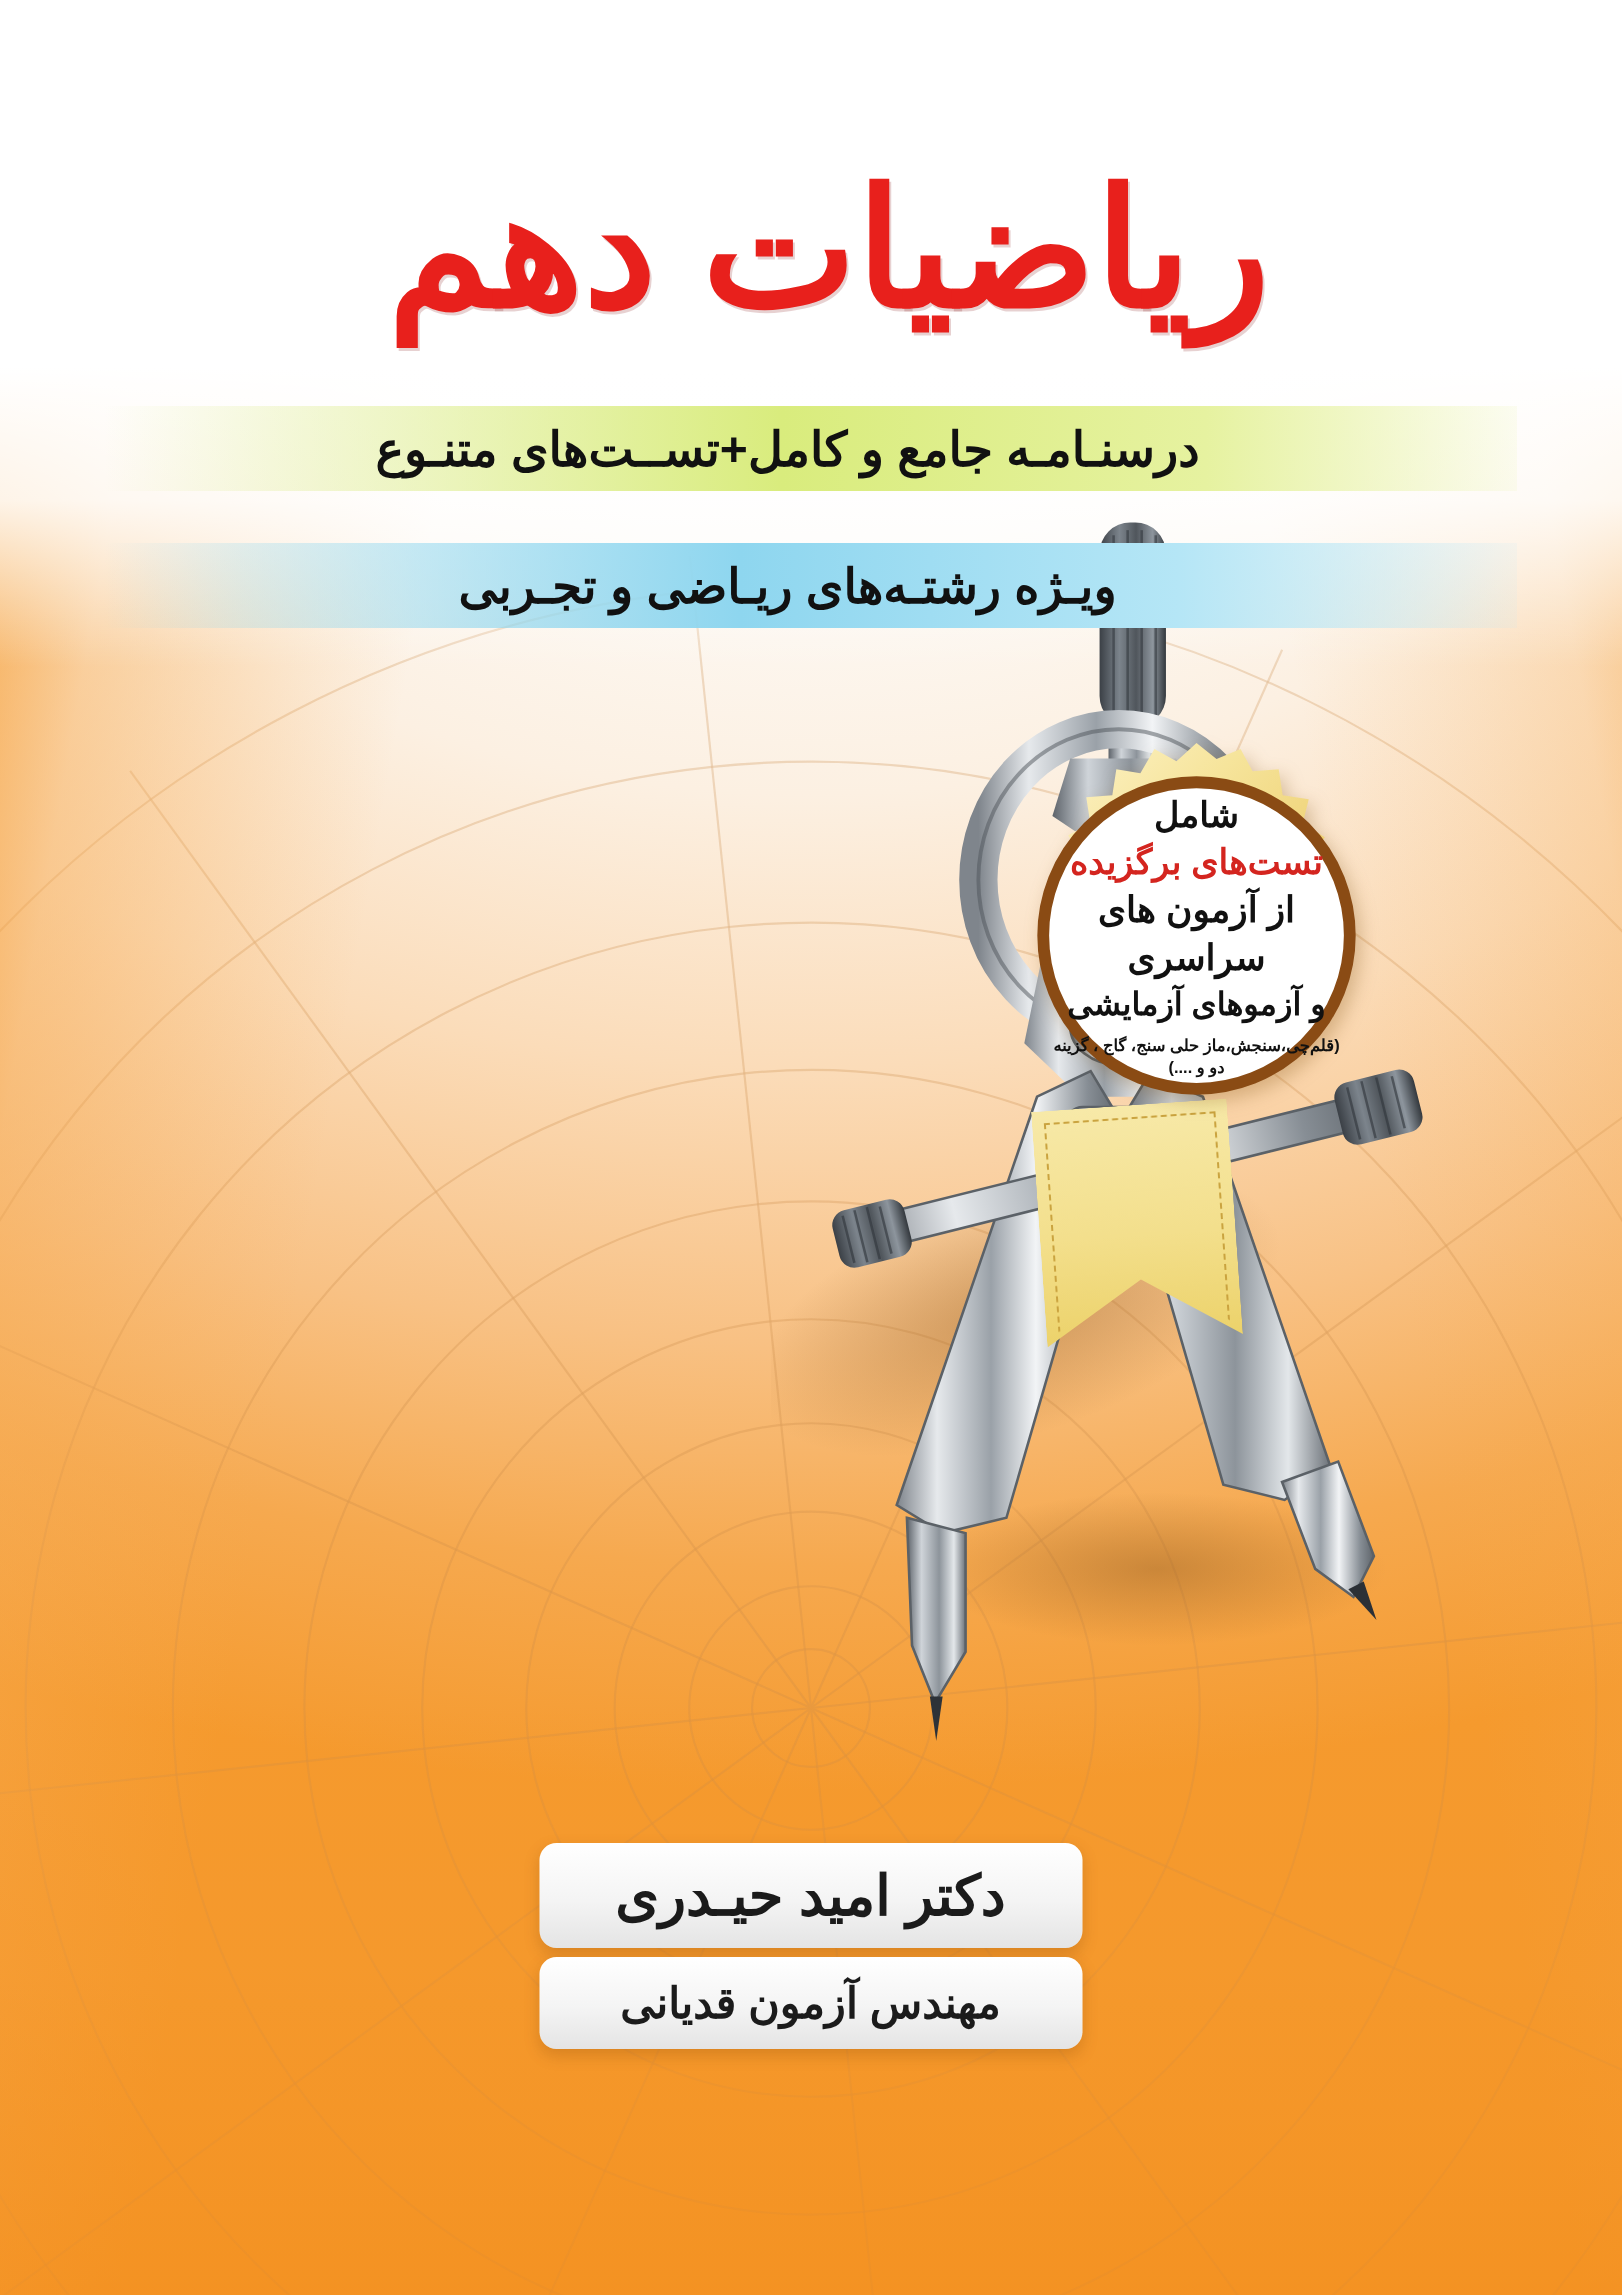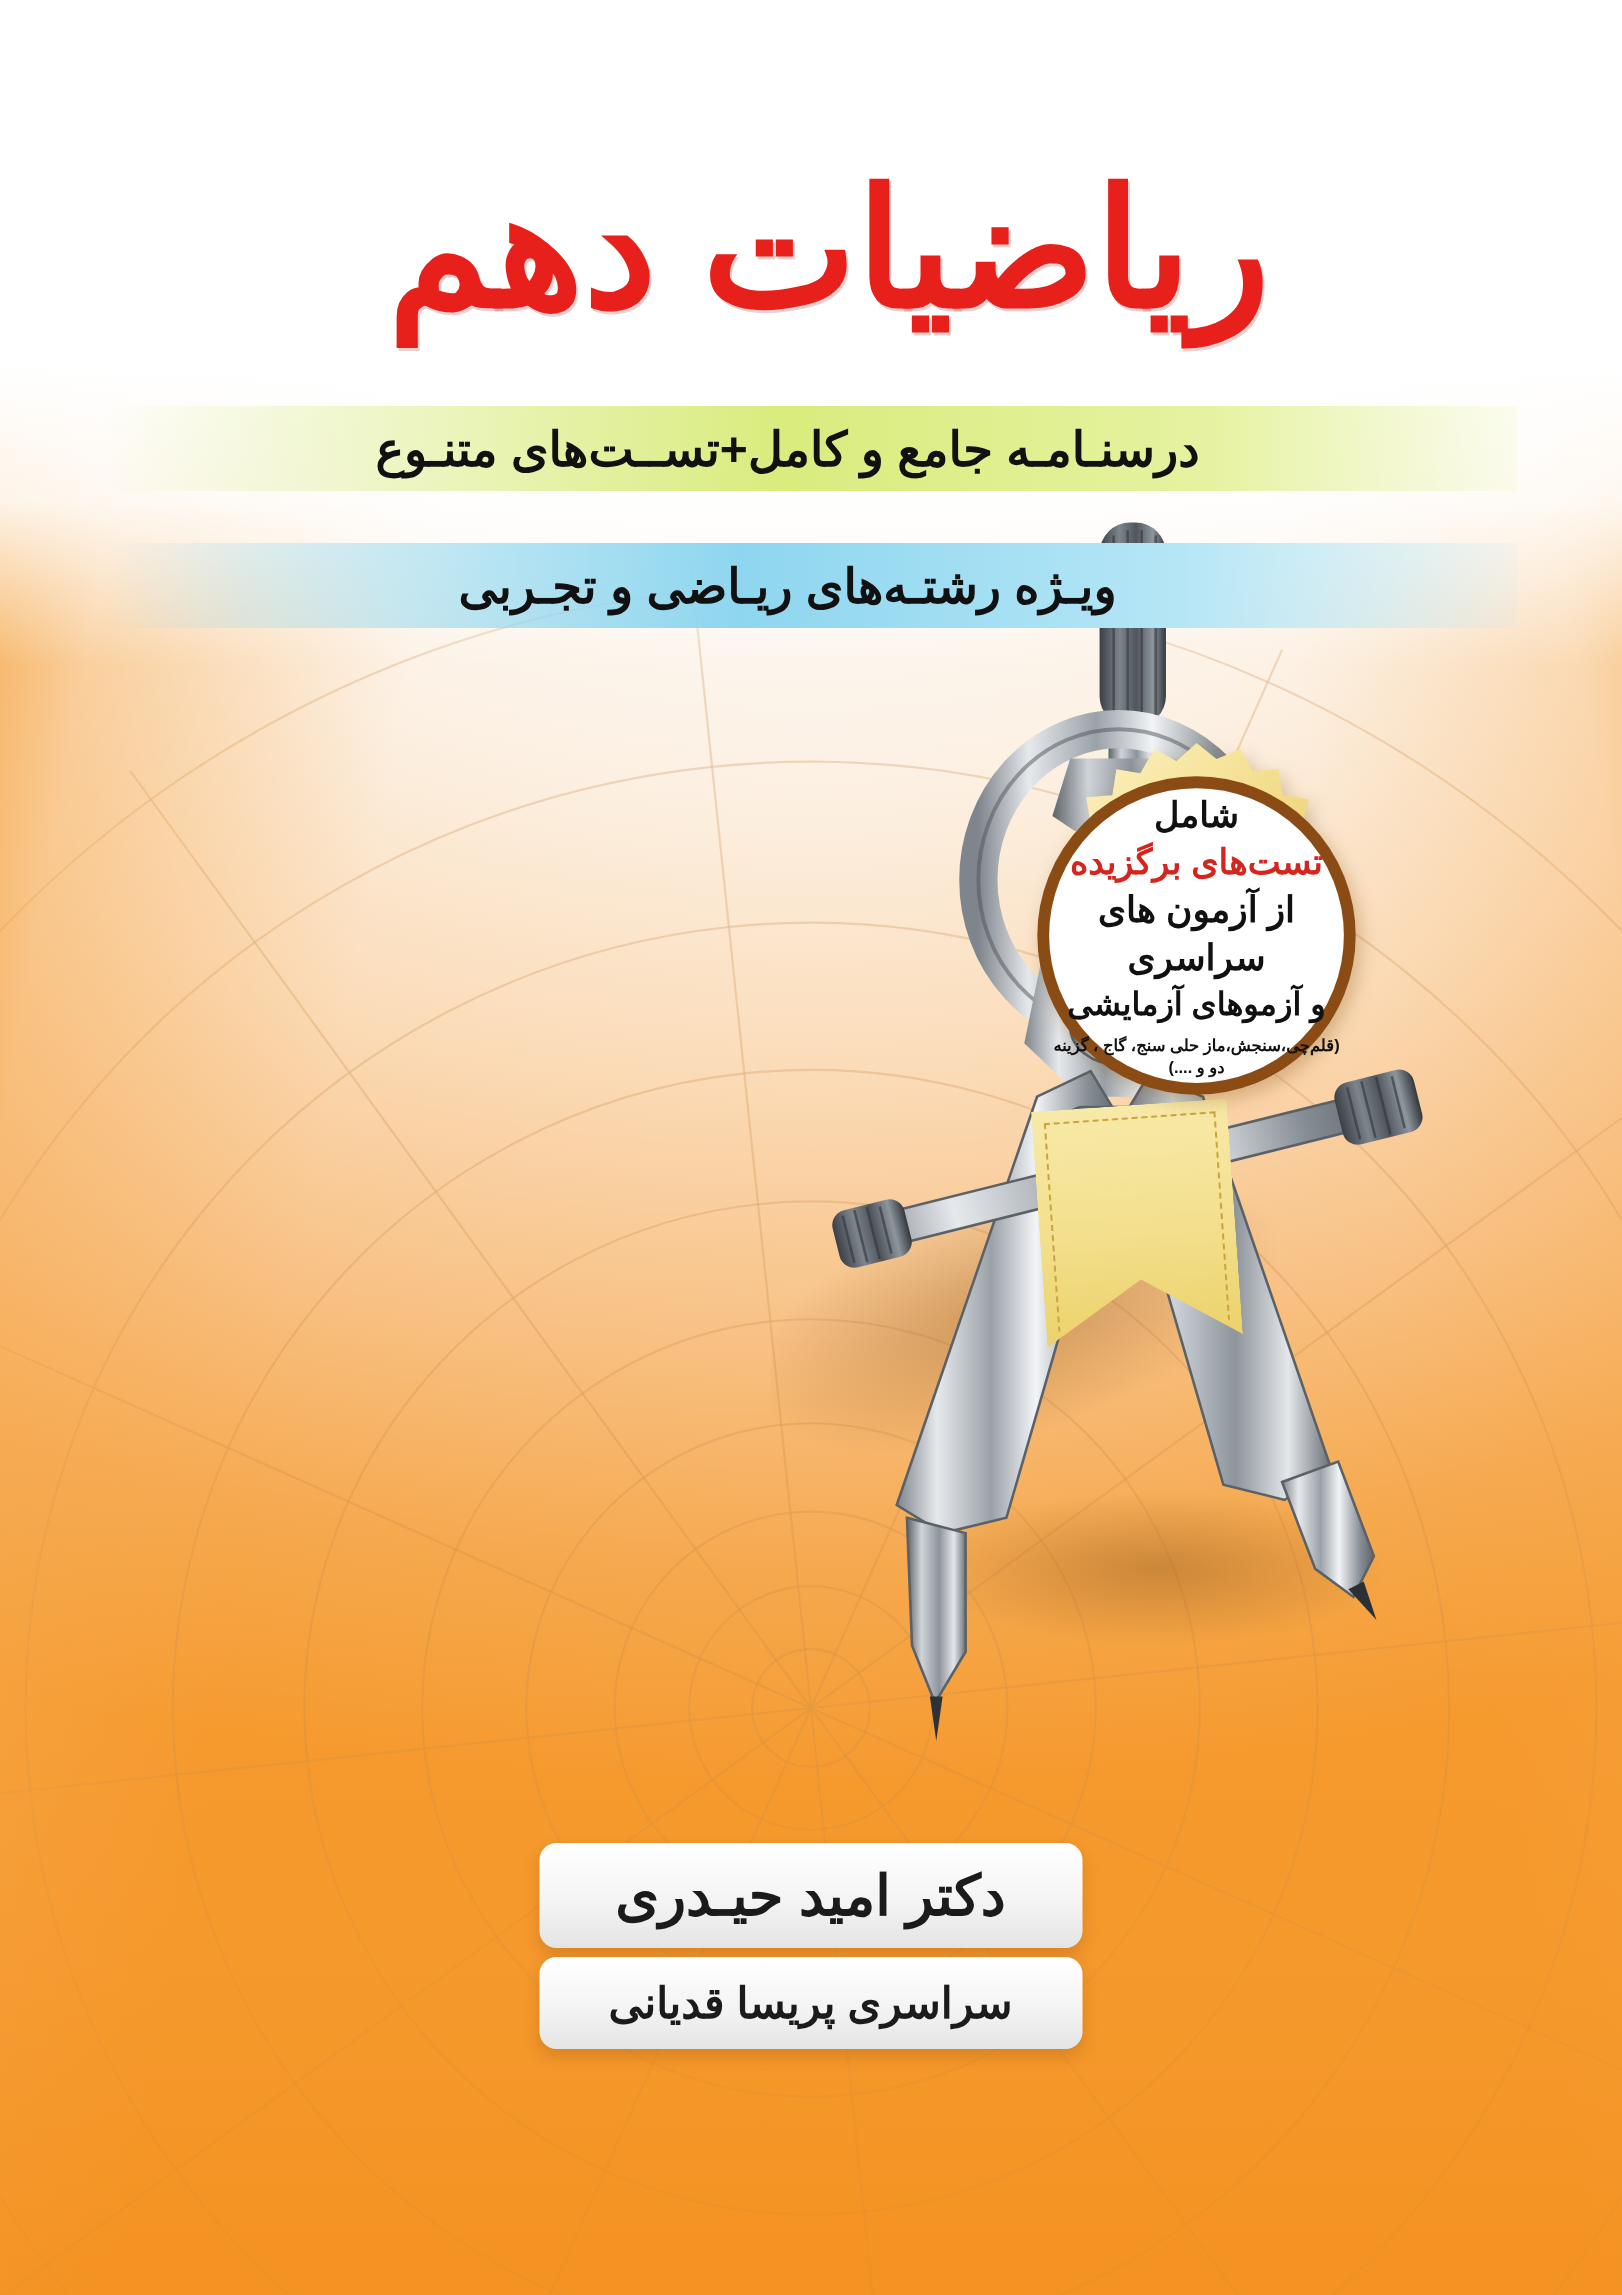--- a/index.html
+++ b/index.html
@@ -375,16 +375,16 @@
     <div class="seal-text">
       <div class="seal-l1">شامل</div>
       <div class="seal-l2">تست‌های برگزیده</div>
       <div class="seal-l3">از آزمون های سراسری</div>
       <div class="seal-l4">و آزموهای آزمایشی</div>
       <div class="seal-l5">(قلم‌چی،سنجش،ماز حلی سنج، گاج ، گزینه دو و ....)</div>
     </div>
   </div>
 
   <div class="author author-1">دکتر امید حیـدری</div>
-  <div class="author author-2">سراسری پریسا قدیانی</div>
+  <div class="author author-2">مهندس آزمون قدیانی</div>
 
 </div>
 
 
 </body></html>

